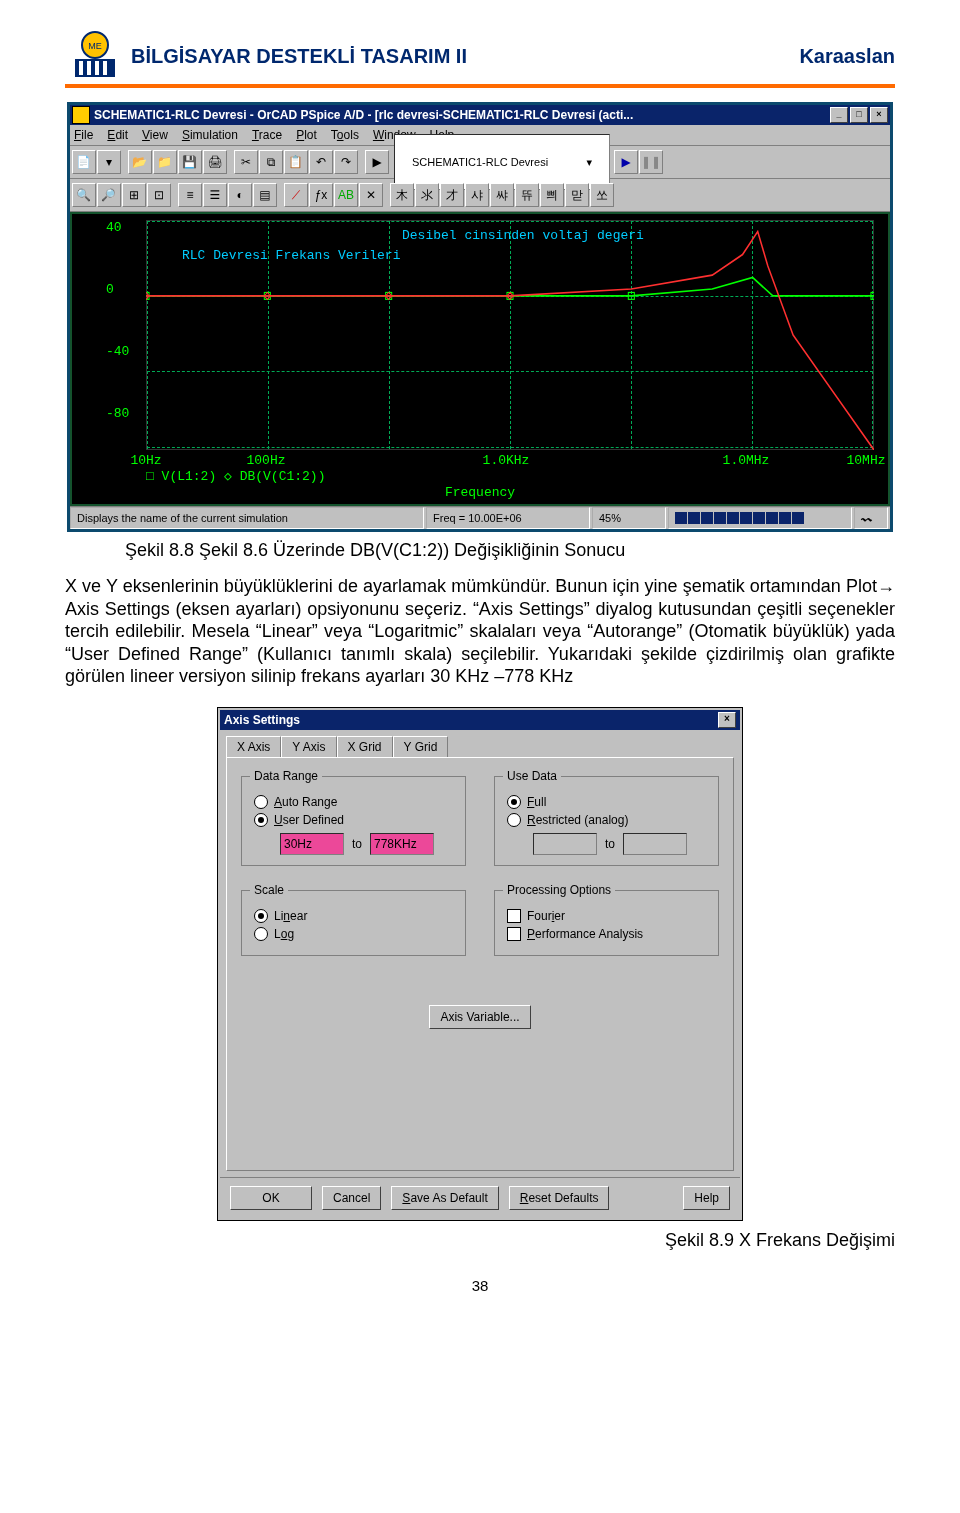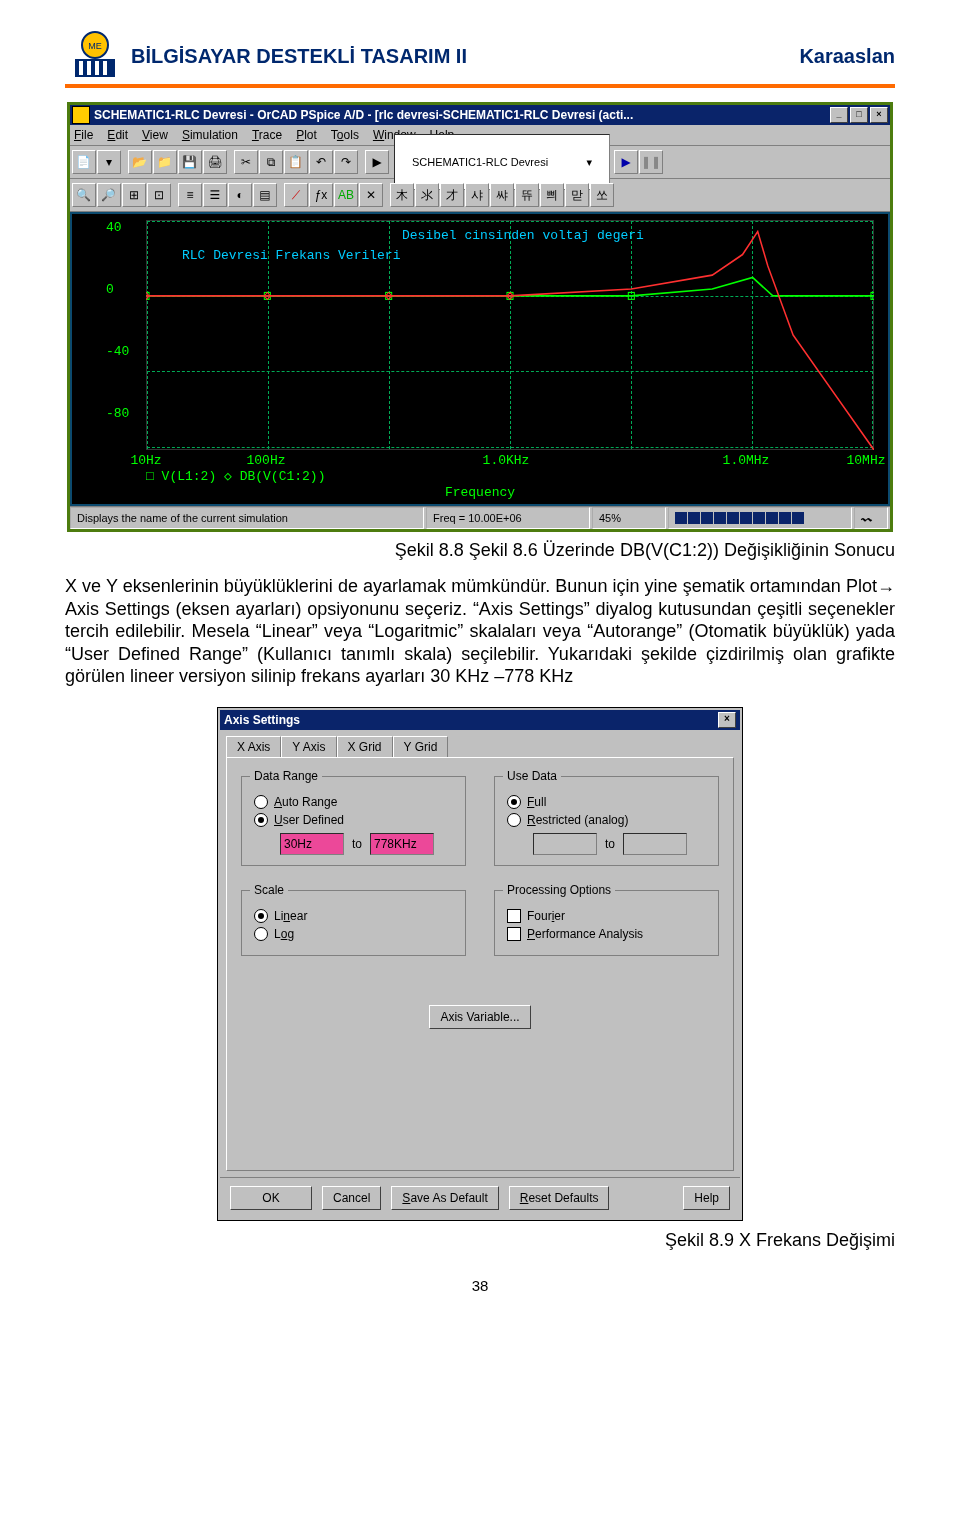--- a/index.html
+++ b/index.html
@@ -3,21 +3,21 @@
 <meta charset="utf-8">
 <style>
   body{margin:0;background:#fff;font-family:Arial,Helvetica,sans-serif;color:#000;width:960px}
   .page{padding:30px 65px 40px 65px}
   .hdr{display:flex;align-items:center;border-bottom:4px solid #ff6a00;padding-bottom:2px;margin-bottom:14px}
   .logo{width:60px;height:52px;display:flex;align-items:center;justify-content:center;margin-right:6px}
   .logo svg{width:56px;height:50px}
   .ht{flex:1;font-weight:bold;font-size:20px;color:#00286e}
   .ha{font-weight:bold;font-size:20px;color:#00286e}
   
-  .win{border:3px solid #4d7c0f;background:#0c4a6e;font-family:Tahoma,Arial,sans-serif;font-size:12px;margin:0 auto;width:820px}
+  .win{border:3px solid #0c4a6e;background:#14532d;font-family:Tahoma,Arial,sans-serif;font-size:12px;margin:0 auto;width:820px}
   .tb{background:linear-gradient(#0a246a,#0a246a);color:#fff;display:flex;align-items:center;height:20px;padding:0 2px}
   .tb .ico{width:16px;height:16px;background:#ffcc00;border:1px solid #000;margin-right:4px;display:inline-block}
   .tb .t{flex:1;font-weight:bold;font-size:12px;white-space:nowrap;overflow:hidden}
   .tb .wb{width:16px;height:14px;background:#c0c0c0;border:1px solid #fff;border-right-color:#404040;border-bottom-color:#404040;margin-left:2px;font-size:9px;line-height:12px;text-align:center;font-weight:bold;color:#000}
   .menu{background:#c0c0c0;height:20px;display:flex;align-items:center;padding:0 4px;font-size:12px;border-bottom:1px solid #808080}
   .menu span{margin-right:14px}
   .menu span u{text-decoration:underline}
   .tbar{background:#c0c0c0;height:28px;display:flex;align-items:center;padding:2px;border-bottom:1px solid #808080}
   .tbar .btn{width:22px;height:22px;border:1px solid #fff;border-right-color:#808080;border-bottom-color:#808080;margin-right:1px;background:#c0c0c0;display:flex;align-items:center;justify-content:center}
   .tbar .sep{width:6px}
@@ -33,21 +33,21 @@
   .plot .note1{position:absolute;top:14px;left:330px;color:#0cf;font-size:13px}
   .plot .note2{position:absolute;top:34px;left:110px;color:#0cf;font-size:13px}
   .plot svg.curve{position:absolute;left:74px;right:14px;top:6px;bottom:54px;width:calc(100% - 88px);height:calc(100% - 60px)}
   .taskwin{background:#c0c0c0;height:22px;display:flex;align-items:center;padding:2px;border-top:1px solid #fff}
   .taskwin .tw{border:1px solid #fff;border-right-color:#808080;border-bottom-color:#808080;padding:2px 6px;font-size:11px;display:flex;align-items:center}
   .taskwin .tw .ico{width:14px;height:14px;background:#ffcc00;margin-right:4px}
   .status{background:#c0c0c0;height:22px;display:flex;align-items:center;font-size:11px;border-top:1px solid #808080}
   .status .sc{border:1px inset #fff;padding:2px 6px;height:16px;display:flex;align-items:center;margin-right:2px;white-space:nowrap}
   .status .pb{display:flex;align-items:center}
   .status .pbc{width:12px;height:12px;background:#0a246a;margin-right:1px}
-  .cap{text-align:right;margin:8px 0 14px 60px;font-size:18px}
+  .cap{text-align:left;margin:8px 0 14px 60px;font-size:18px}
   .body{font-size:18px;text-align:justify;line-height:1.25;margin-bottom:20px}
   
   .dlg{width:520px;margin:0 auto;background:#c0c0c0;border:2px solid #c0c0c0;outline:1px solid #000;font-family:Tahoma,Arial,sans-serif;font-size:12px}
   .dlg .dtb{background:#0a246a;color:#fff;height:20px;display:flex;align-items:center;padding:0 4px;font-weight:bold;justify-content:space-between}
   .dlg .dtb .x{width:16px;height:14px;background:#c0c0c0;color:#000;border:1px solid #fff;border-right-color:#404040;border-bottom-color:#404040;text-align:center;font-size:10px;line-height:12px}
   .dlg .tabs{display:flex;margin:6px 6px 0 6px}
   .dlg .tab{border:1px solid #fff;border-right-color:#808080;border-bottom:none;padding:3px 10px;background:#c0c0c0;font-size:12px;margin-right:0}
   .dlg .tab.a{position:relative;z-index:2;background:#c0c0c0}
   .dlg .tabpage{border:1px solid #fff;border-right-color:#808080;border-bottom-color:#808080;margin:0 6px 6px 6px;padding:18px 14px 14px 14px;min-height:380px;position:relative}
   .grp{border:1px solid #808080;border-top-color:#808080;position:relative;padding:14px 16px 10px 12px;margin-bottom:24px}

